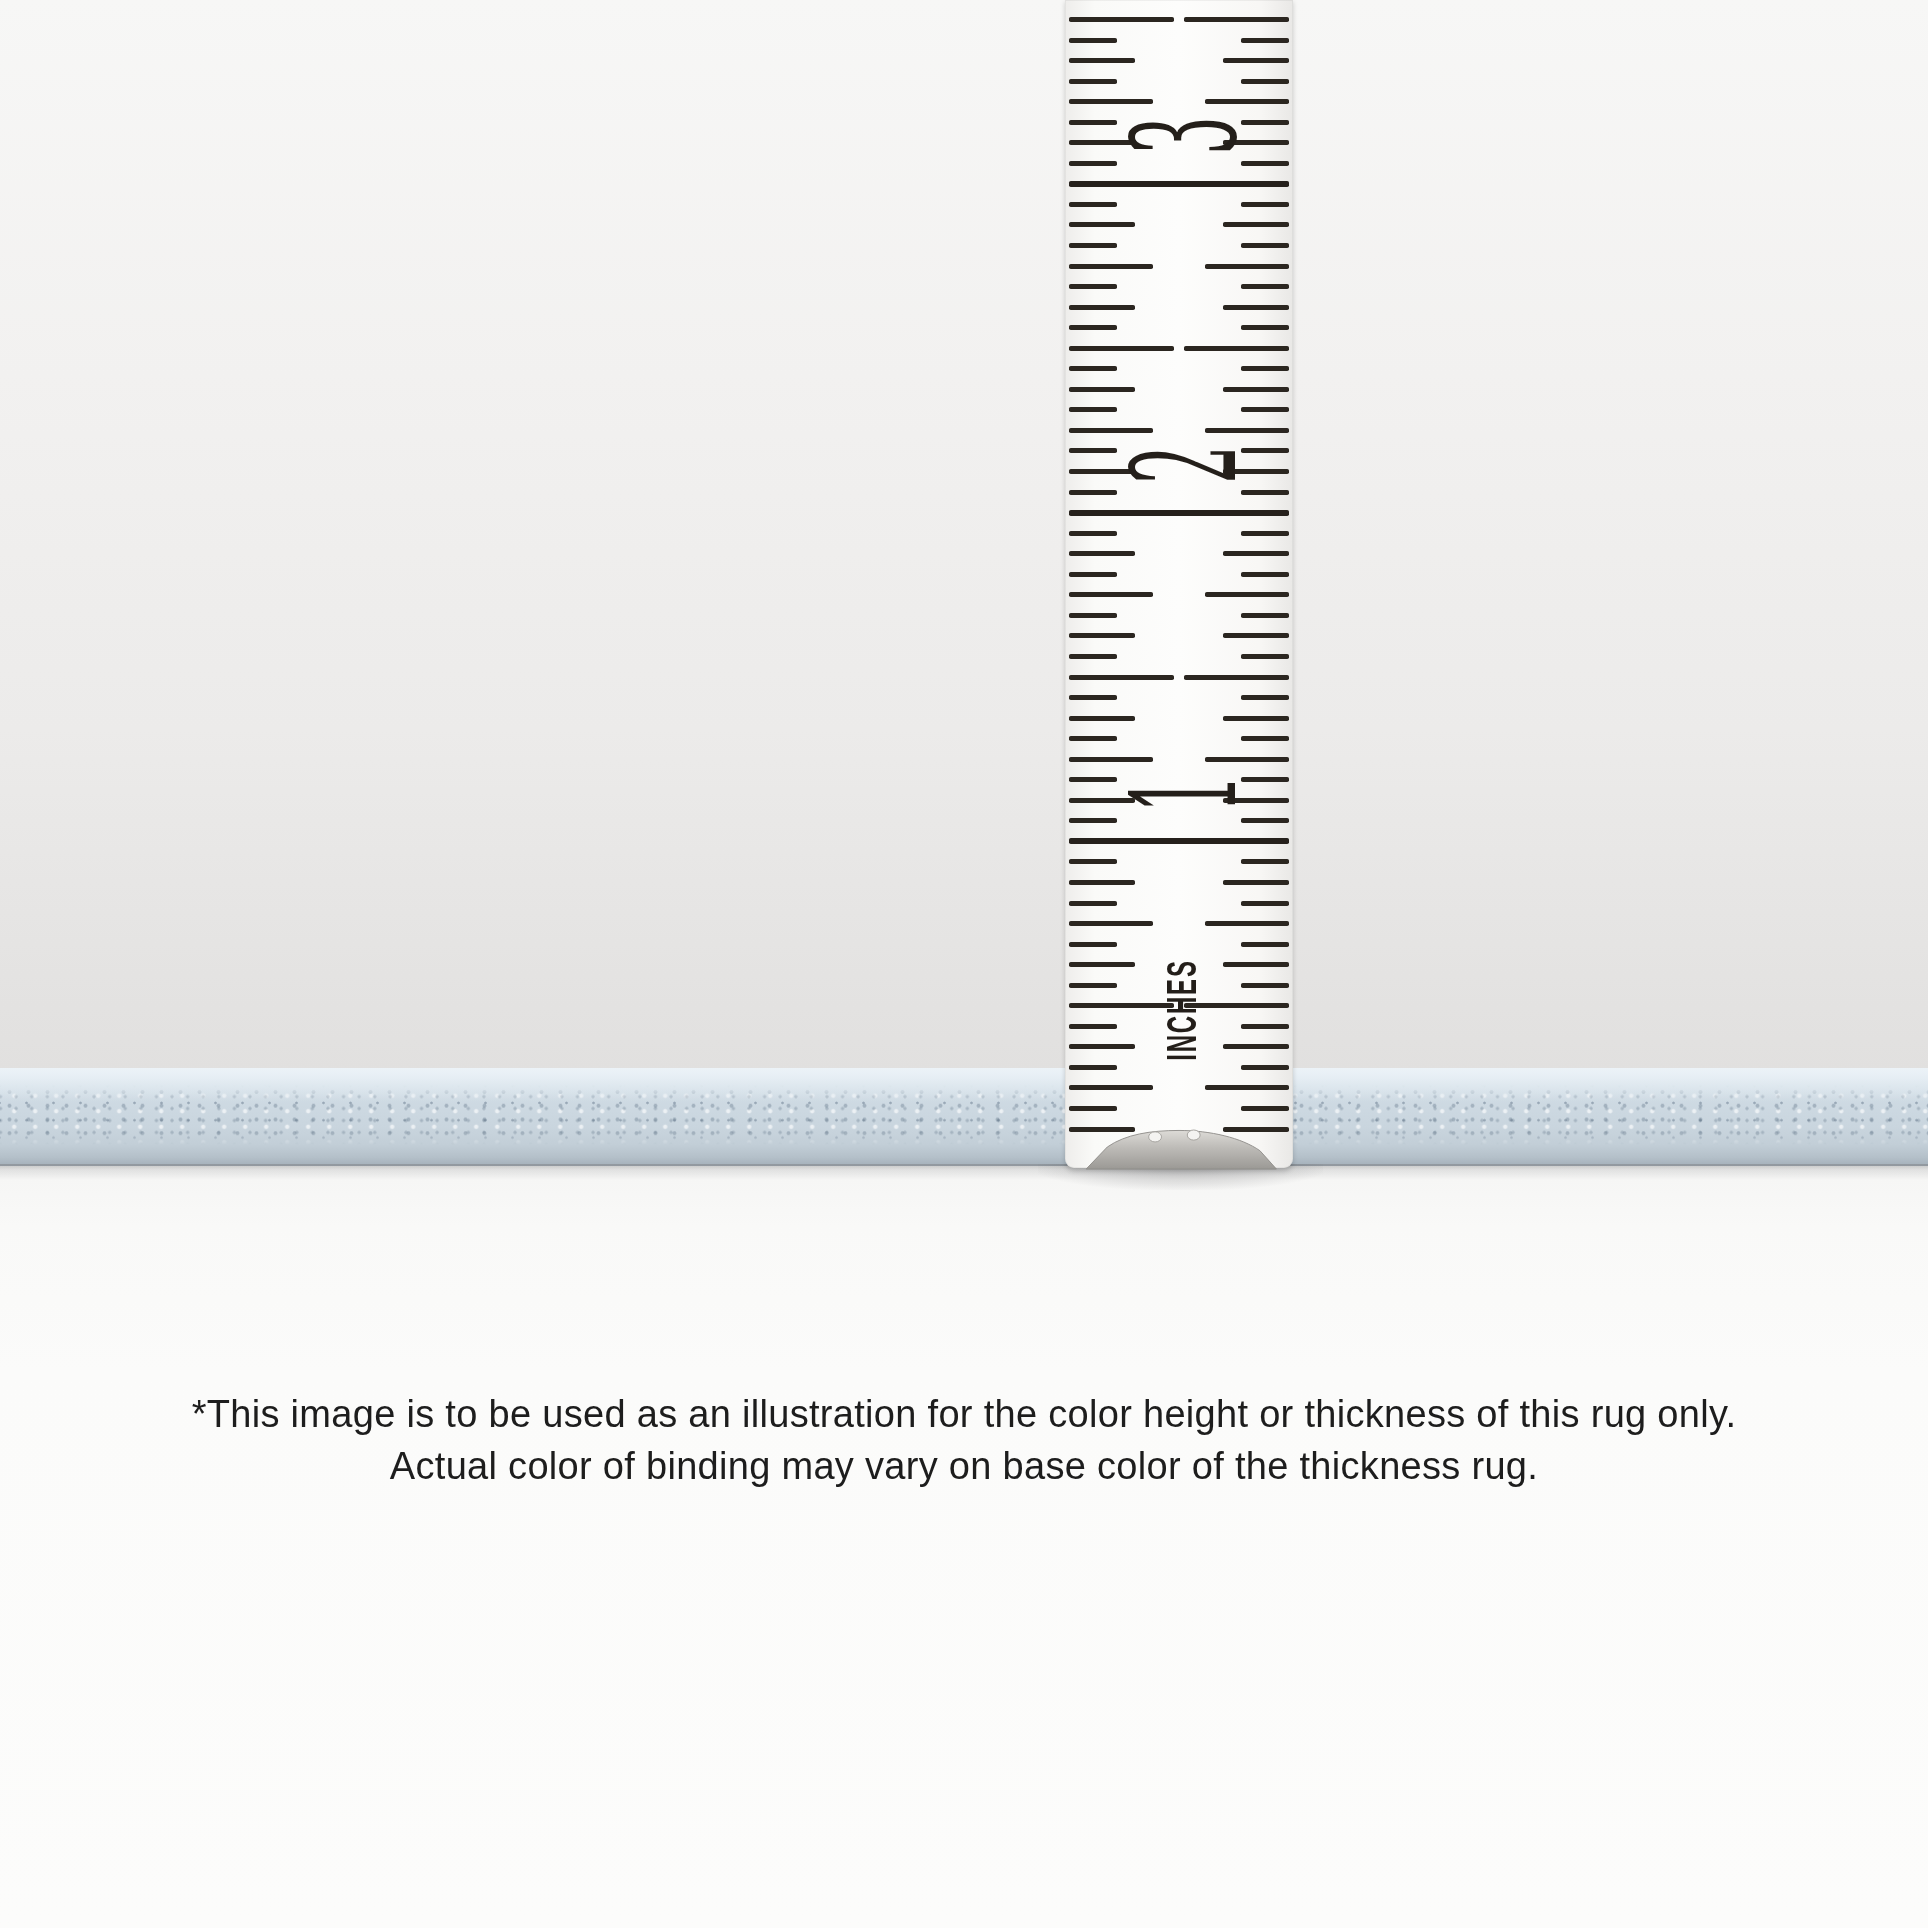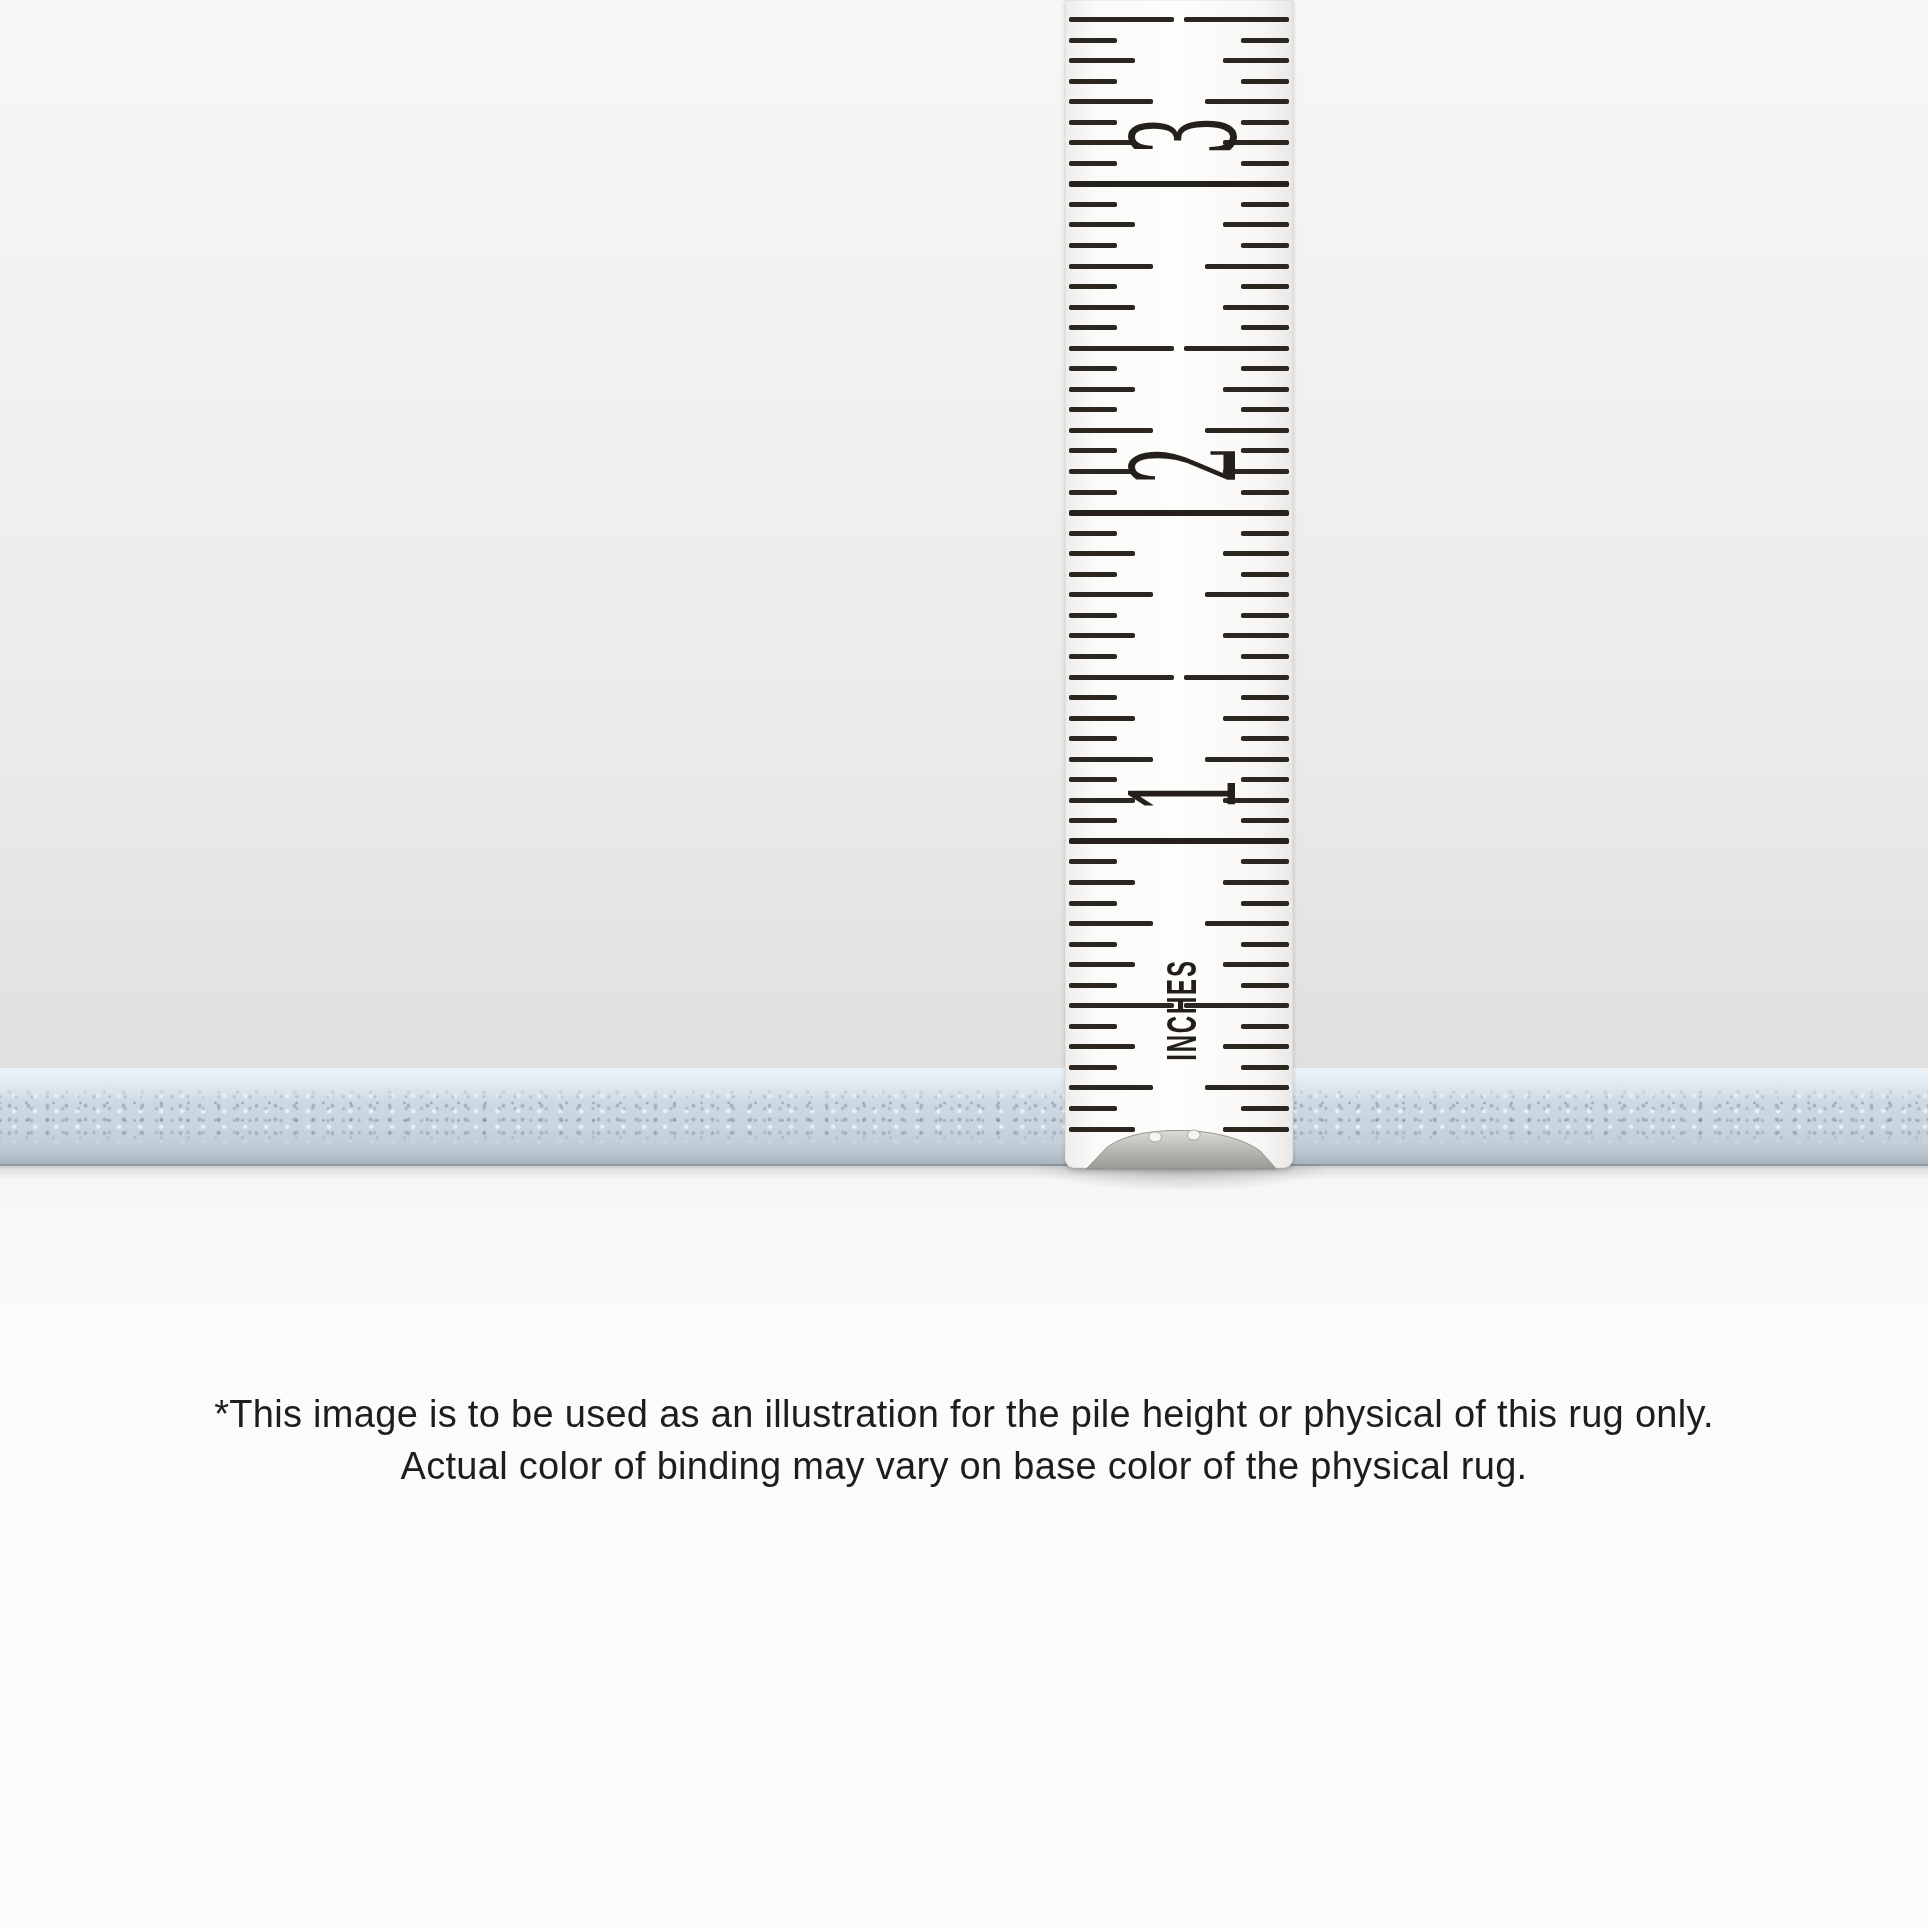--- a/index.html
+++ b/index.html
@@ -230,17 +230,17 @@
         <stop offset="0.45" stop-color="#bdbbb7"></stop>
         <stop offset="1" stop-color="#9b9995"></stop>
       </linearGradient>
     </defs>
     <path d="M23 49 L46 25 C66 11 94 7 124 7 C158 7 192 15 212 29 L230 49 Z" fill="url(#metalGrad)" stroke="#8e8c88" stroke-width="1"></path>
     <ellipse cx="98" cy="14" rx="7" ry="5.5" fill="#f4f3f1" stroke="#a2a09c" stroke-width="1"></ellipse>
     <ellipse cx="140" cy="12" rx="7" ry="5.5" fill="#f4f3f1" stroke="#a2a09c" stroke-width="1"></ellipse>
   </svg>
 
   <div class="caption">
-    <div>*This image is to be used as an illustration for the pile height or physical of this rug only.</div>
-    <div>Actual color of binding may vary on base color of the physical rug.</div>
+    <div>*This image is to be used as an illustration for the color height or thickness of this rug only.</div>
+    <div>Actual color of binding may vary on base color of the thickness rug.</div>
   </div>
 </div>
 
 
 </body></html>

